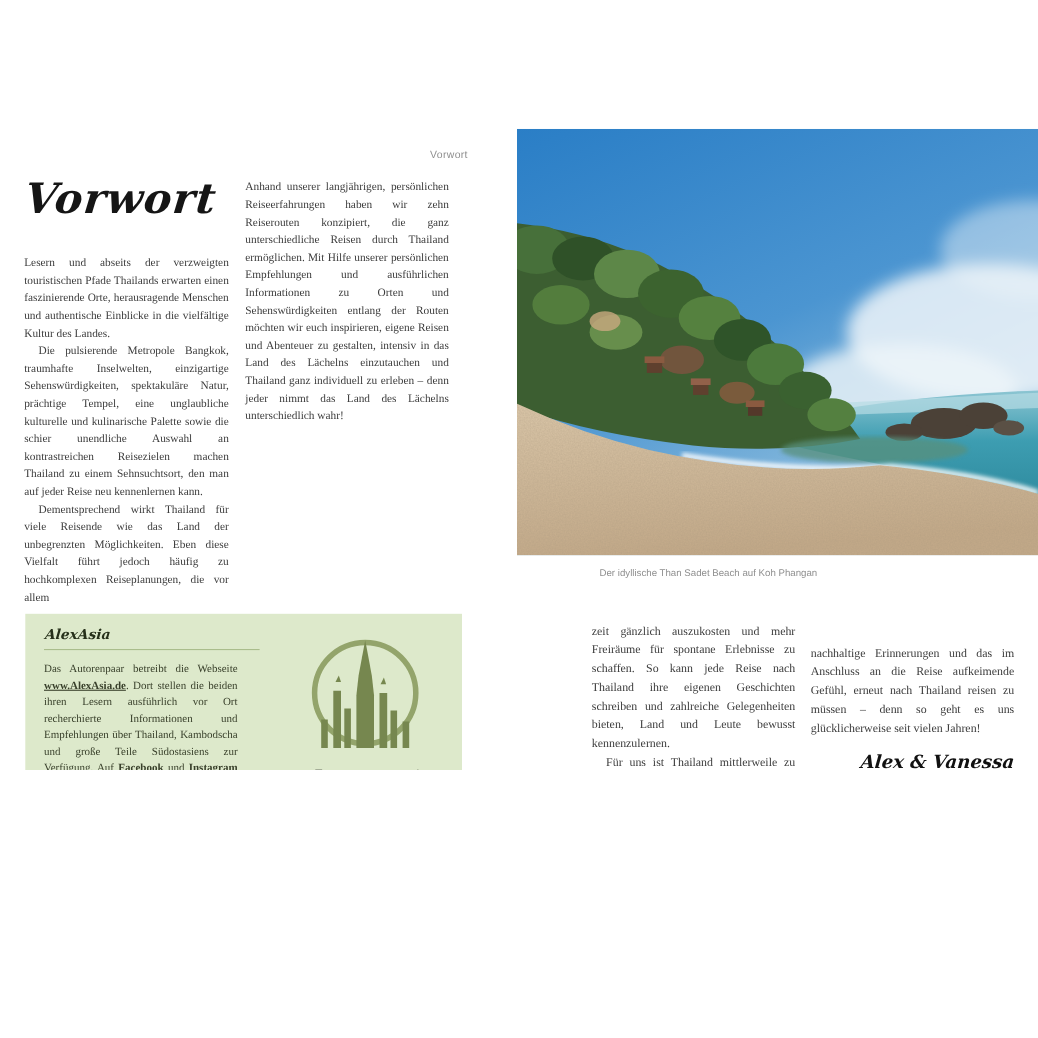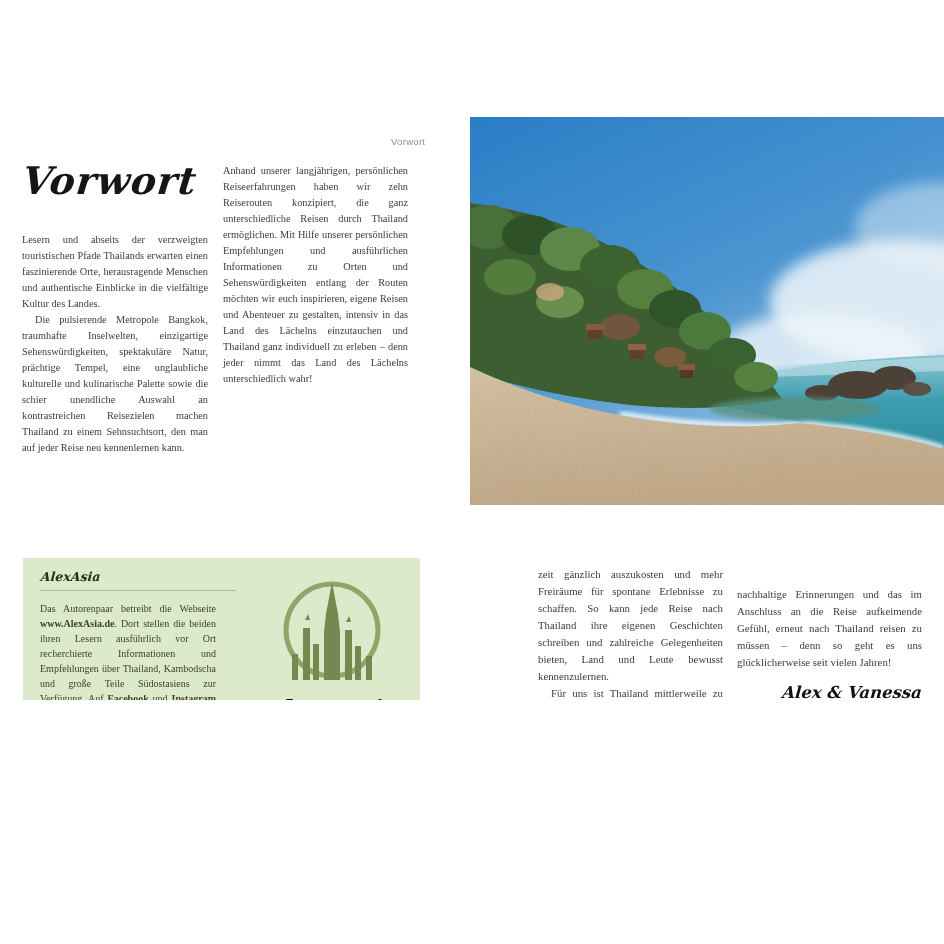--- a/index.html
+++ b/index.html
@@ -36,21 +36,21 @@
     font-family:"DejaVu Serif",serif;font-style:italic;font-weight:bold;
     font-size:12.5px;color:#26301a;transform:skewX(-5deg);
   }
   .info-box-rule{
     position:absolute;left:17px;top:32px;width:196px;height:1px;background:#aabd8c;
   }
   .info-box-text{
     position:absolute;left:17px;top:43px;width:176px;
     font-size:10px;line-height:15px;text-align:justify;color:#39402b;
   }
-  .info-box-text .b{font-weight:bold;}
+  .info-box-text .b{font-weight:bold;text-decoration:underline;}
   .logo-wrap{position:absolute;left:228px;top:18px;width:162px;height:182px;text-align:center;}
   .logo-text{
     font-family:"Liberation Serif",serif;font-weight:bold;font-size:33px;
     color:#000000;letter-spacing:1px;margin-top:2px;text-decoration:underline;
   }
   
   .photo{position:absolute;left:470px;top:117px;width:474px;height:388px;overflow:hidden;}
   .photo-caption{
     position:absolute;left:545px;top:516px;width:400px;
     font-family:"Liberation Sans",sans-serif;font-size:8.8px;color:#8f8f8f;
@@ -74,20 +74,21 @@
 
 <div id="spread">
 
   <div class="running-header">Vorwort</div>
 
   <div class="vorwort-title">Vorwort</div>
 
   <div id="col1" class="col lcol">
     <p>Lesern und abseits der verzweigten touristischen Pfade Thailands erwarten einen faszinierende Orte, herausragende Menschen und authentische Einblicke in die vielfältige Kultur des Landes.</p>
     <p>Die pulsierende Metropole Bangkok, traumhafte Inselwelten, einzigartige Sehenswürdigkeiten, spektakuläre Natur, prächtige Tempel, eine unglaubliche kulturelle und kulinarische Palette sowie die schier unendliche Auswahl an kontrastreichen Reisezielen machen Thailand zu einem Sehnsuchtsort, den man auf jeder Reise neu kennenlernen kann.</p>
+    <p>Dementsprechend wirkt Thailand für viele Reisende wie das Land der unbegrenzten Möglichkeiten. Eben diese Vielfalt führt jedoch häufig zu hochkomplexen Reiseplanungen, die vor allem</p>
   </div>
 
   <div id="col2" class="col lcol">
     <p>Anhand unserer langjährigen, persönlichen Reiseerfahrungen haben wir zehn Reiserouten konzipiert, die ganz unterschiedliche Reisen durch Thailand ermöglichen. Mit Hilfe unserer persönlichen Empfehlungen und ausführlichen Informationen zu Orten und Sehenswürdigkeiten entlang der Routen möchten wir euch inspirieren, eigene Reisen und Abenteuer zu gestalten, intensiv in das Land des Lächelns einzutauchen und Thailand ganz individuell zu erleben – denn jeder nimmt das Land des Lächelns unterschiedlich wahr!</p>
   </div>
 
   <div class="info-box">
     <div class="info-box-title">AlexAsia</div>
     <div class="info-box-rule"></div>
     <div class="info-box-text"><span>Das Autorenpaar betreibt die Webseite </span><span class="b">www.AlexAsia.de</span><span>. Dort stellen die beiden ihren Lesern ausführlich vor Ort recherchierte Informationen und Empfehlungen über Thailand, Kambodscha und große Teile Südostasiens zur Verfügung. Auf </span><span class="b">Facebook</span><span> und </span><span class="b">Instagram</span><span> sind sie ebenfalls unter </span><span class="b">@AlexAsia</span><span> zu finden.</span></div>
@@ -193,20 +194,21 @@
 
       <ellipse cx="325" cy="292" rx="85" ry="12" fill="#58907c" opacity="0.75" filter="url(#soft2)"></ellipse>
 
       <path d="M150,297 Q260,314 340,307 Q420,314 474,331" stroke="#ffffff" stroke-width="5" fill="none" opacity="0.9" filter="url(#soft2)"></path>
 
       <path d="M0,388 L0,250 Q60,278 120,292 Q230,317 330,306 Q410,314 474,332 L474,388 Z" fill="url(#sand)"></path>
       <rect width="474" height="388" clip-path="url(#sandclip)" filter="url(#grain)"></rect>
     </svg>
   </div>
 
+  <div class="photo-caption">Der idyllische Than Sadet Beach auf Koh Phangan</div>
 
   <div id="colA" class="col rcol">
     <p>zeit gänzlich auszukosten und mehr Freiräume für spontane Erlebnisse zu schaffen. So kann jede Reise nach Thailand ihre eigenen Geschichten schreiben und zahlreiche Gelegenheiten bieten, Land und Leute bewusst kennenzulernen.</p>
     <p>Für uns ist Thailand mittlerweile zu einer zweiten Heimat geworden, deren Wunder wir mit großer Leidenschaft immer und immer wieder erleben möchten. Wir wünschen allen Thailand-Reisenden außergewöhnliche Begegnungen,</p>
   </div>
 
   <div id="colB" class="col rcol">
     <p>nachhaltige Erinnerungen und das im Anschluss an die Reise aufkeimende Gefühl, erneut nach Thailand reisen zu müssen – denn so geht es uns glücklicherweise seit vielen Jahren!</p>
   </div>
 

